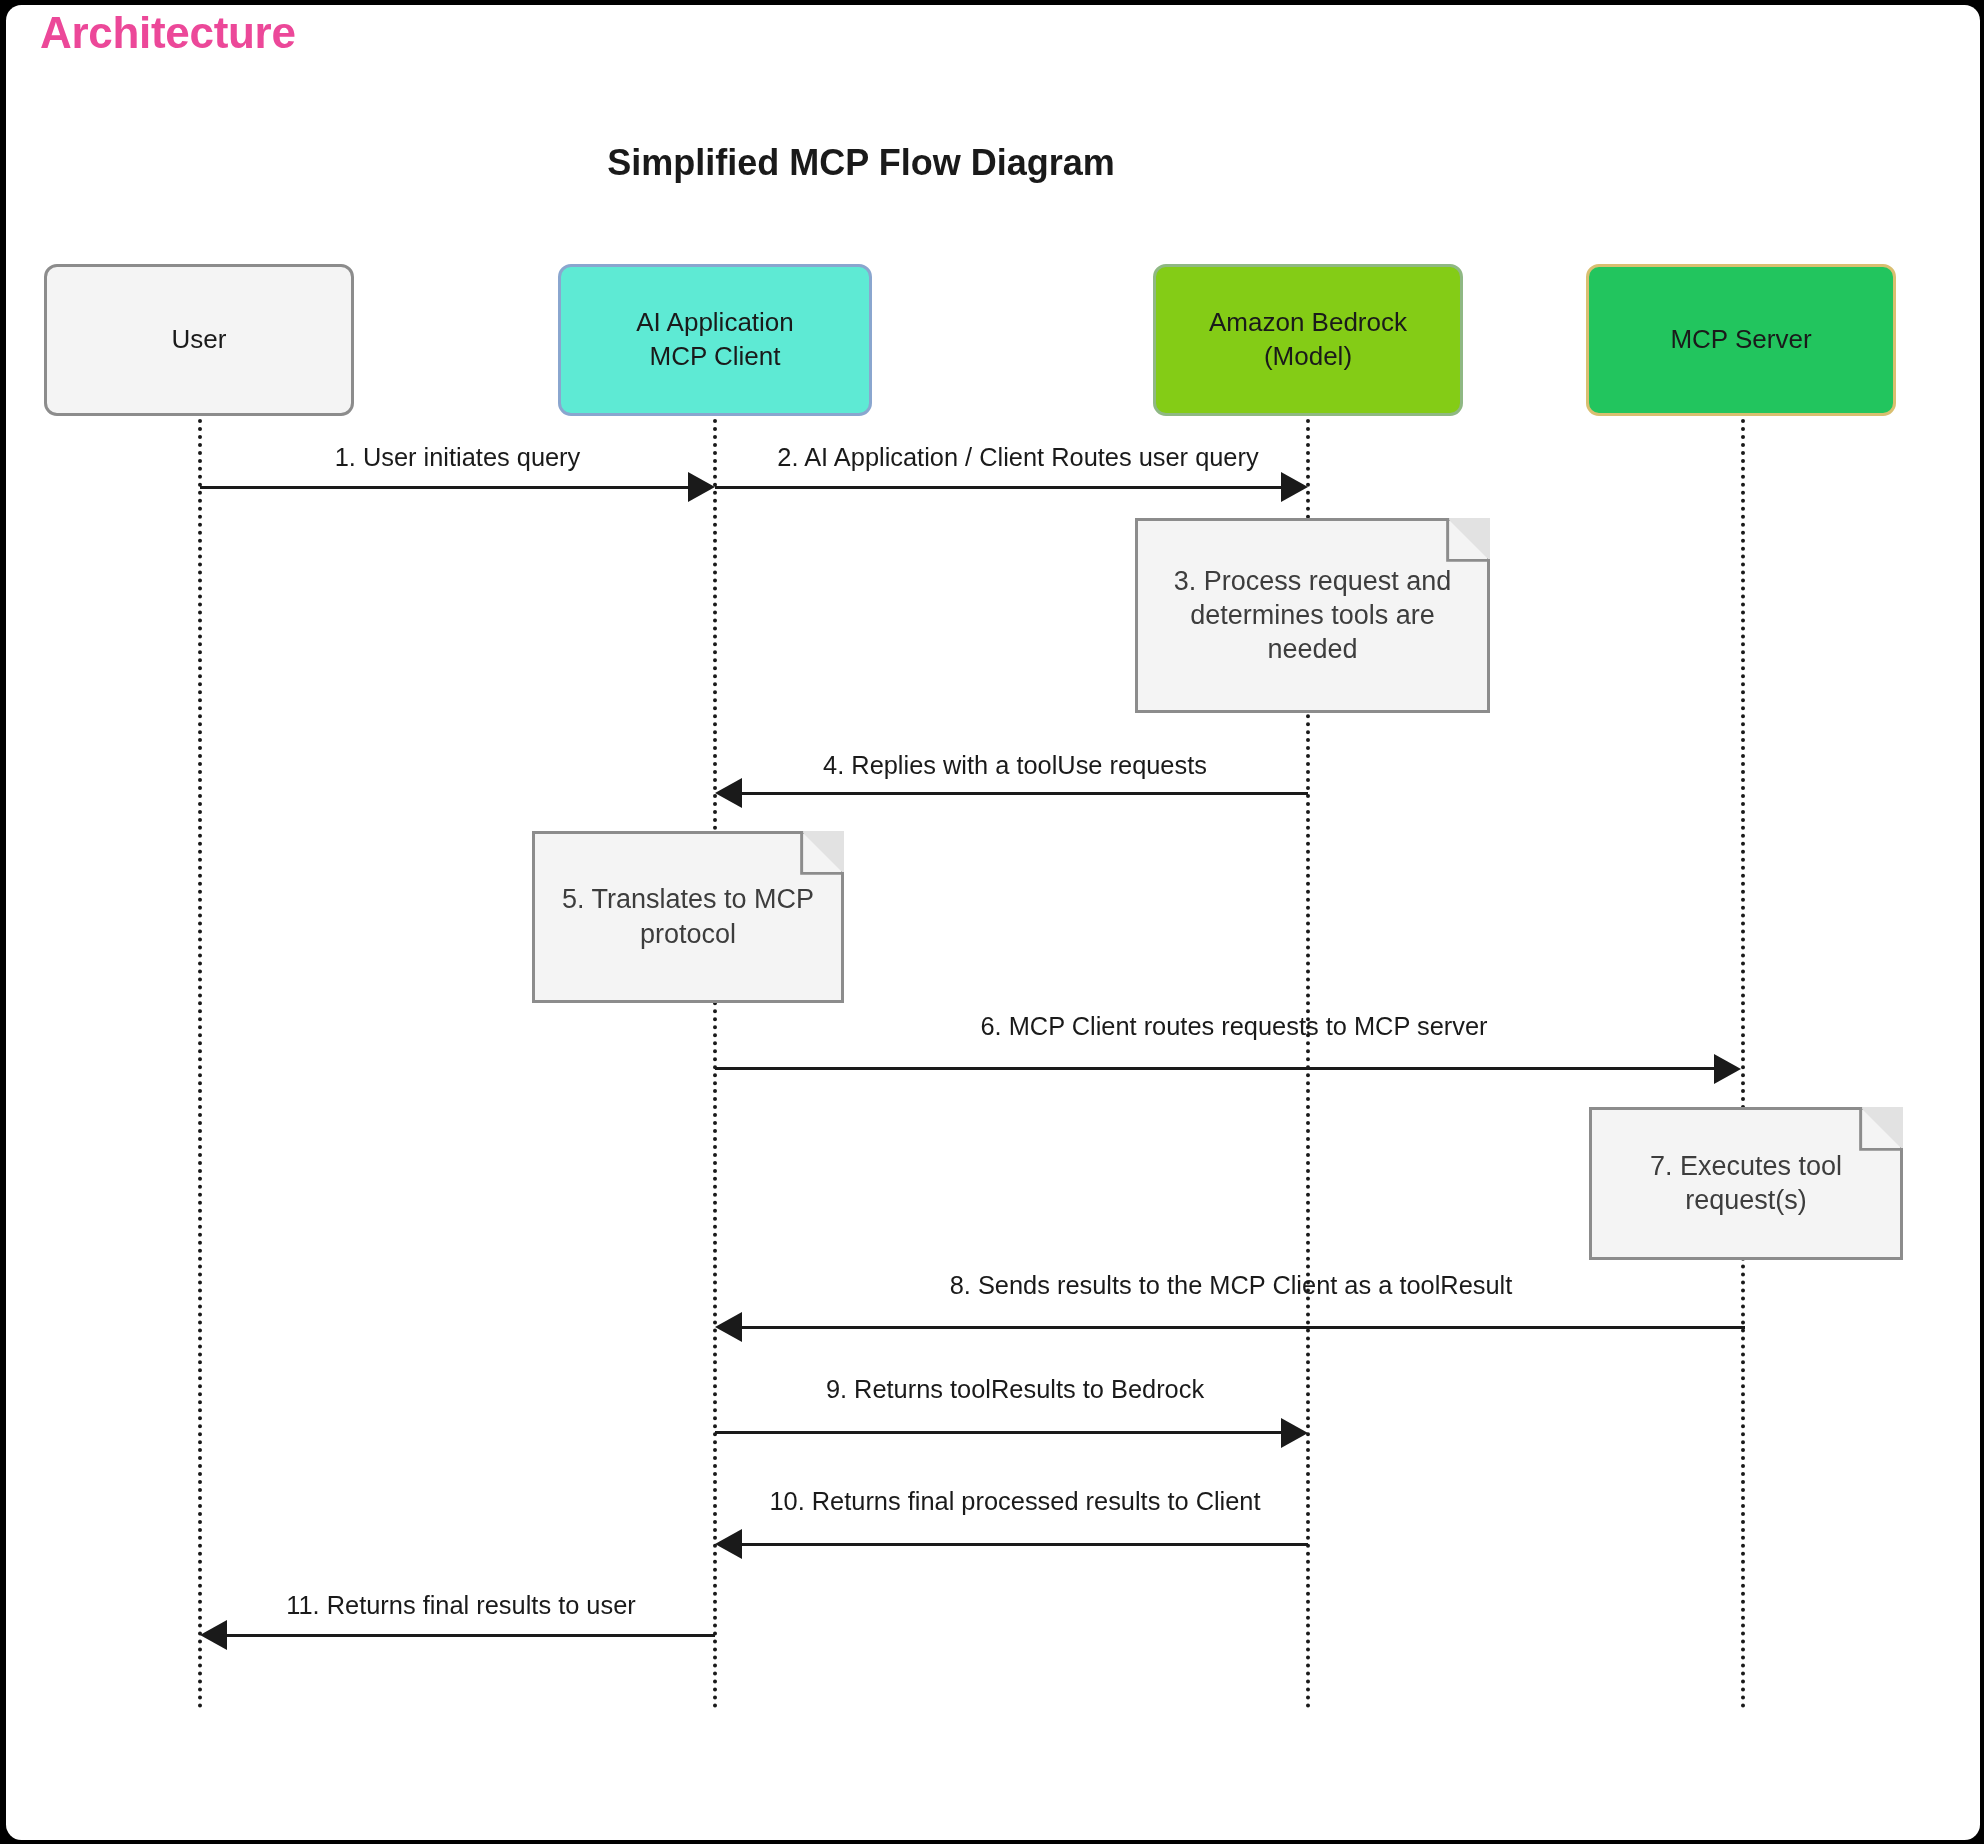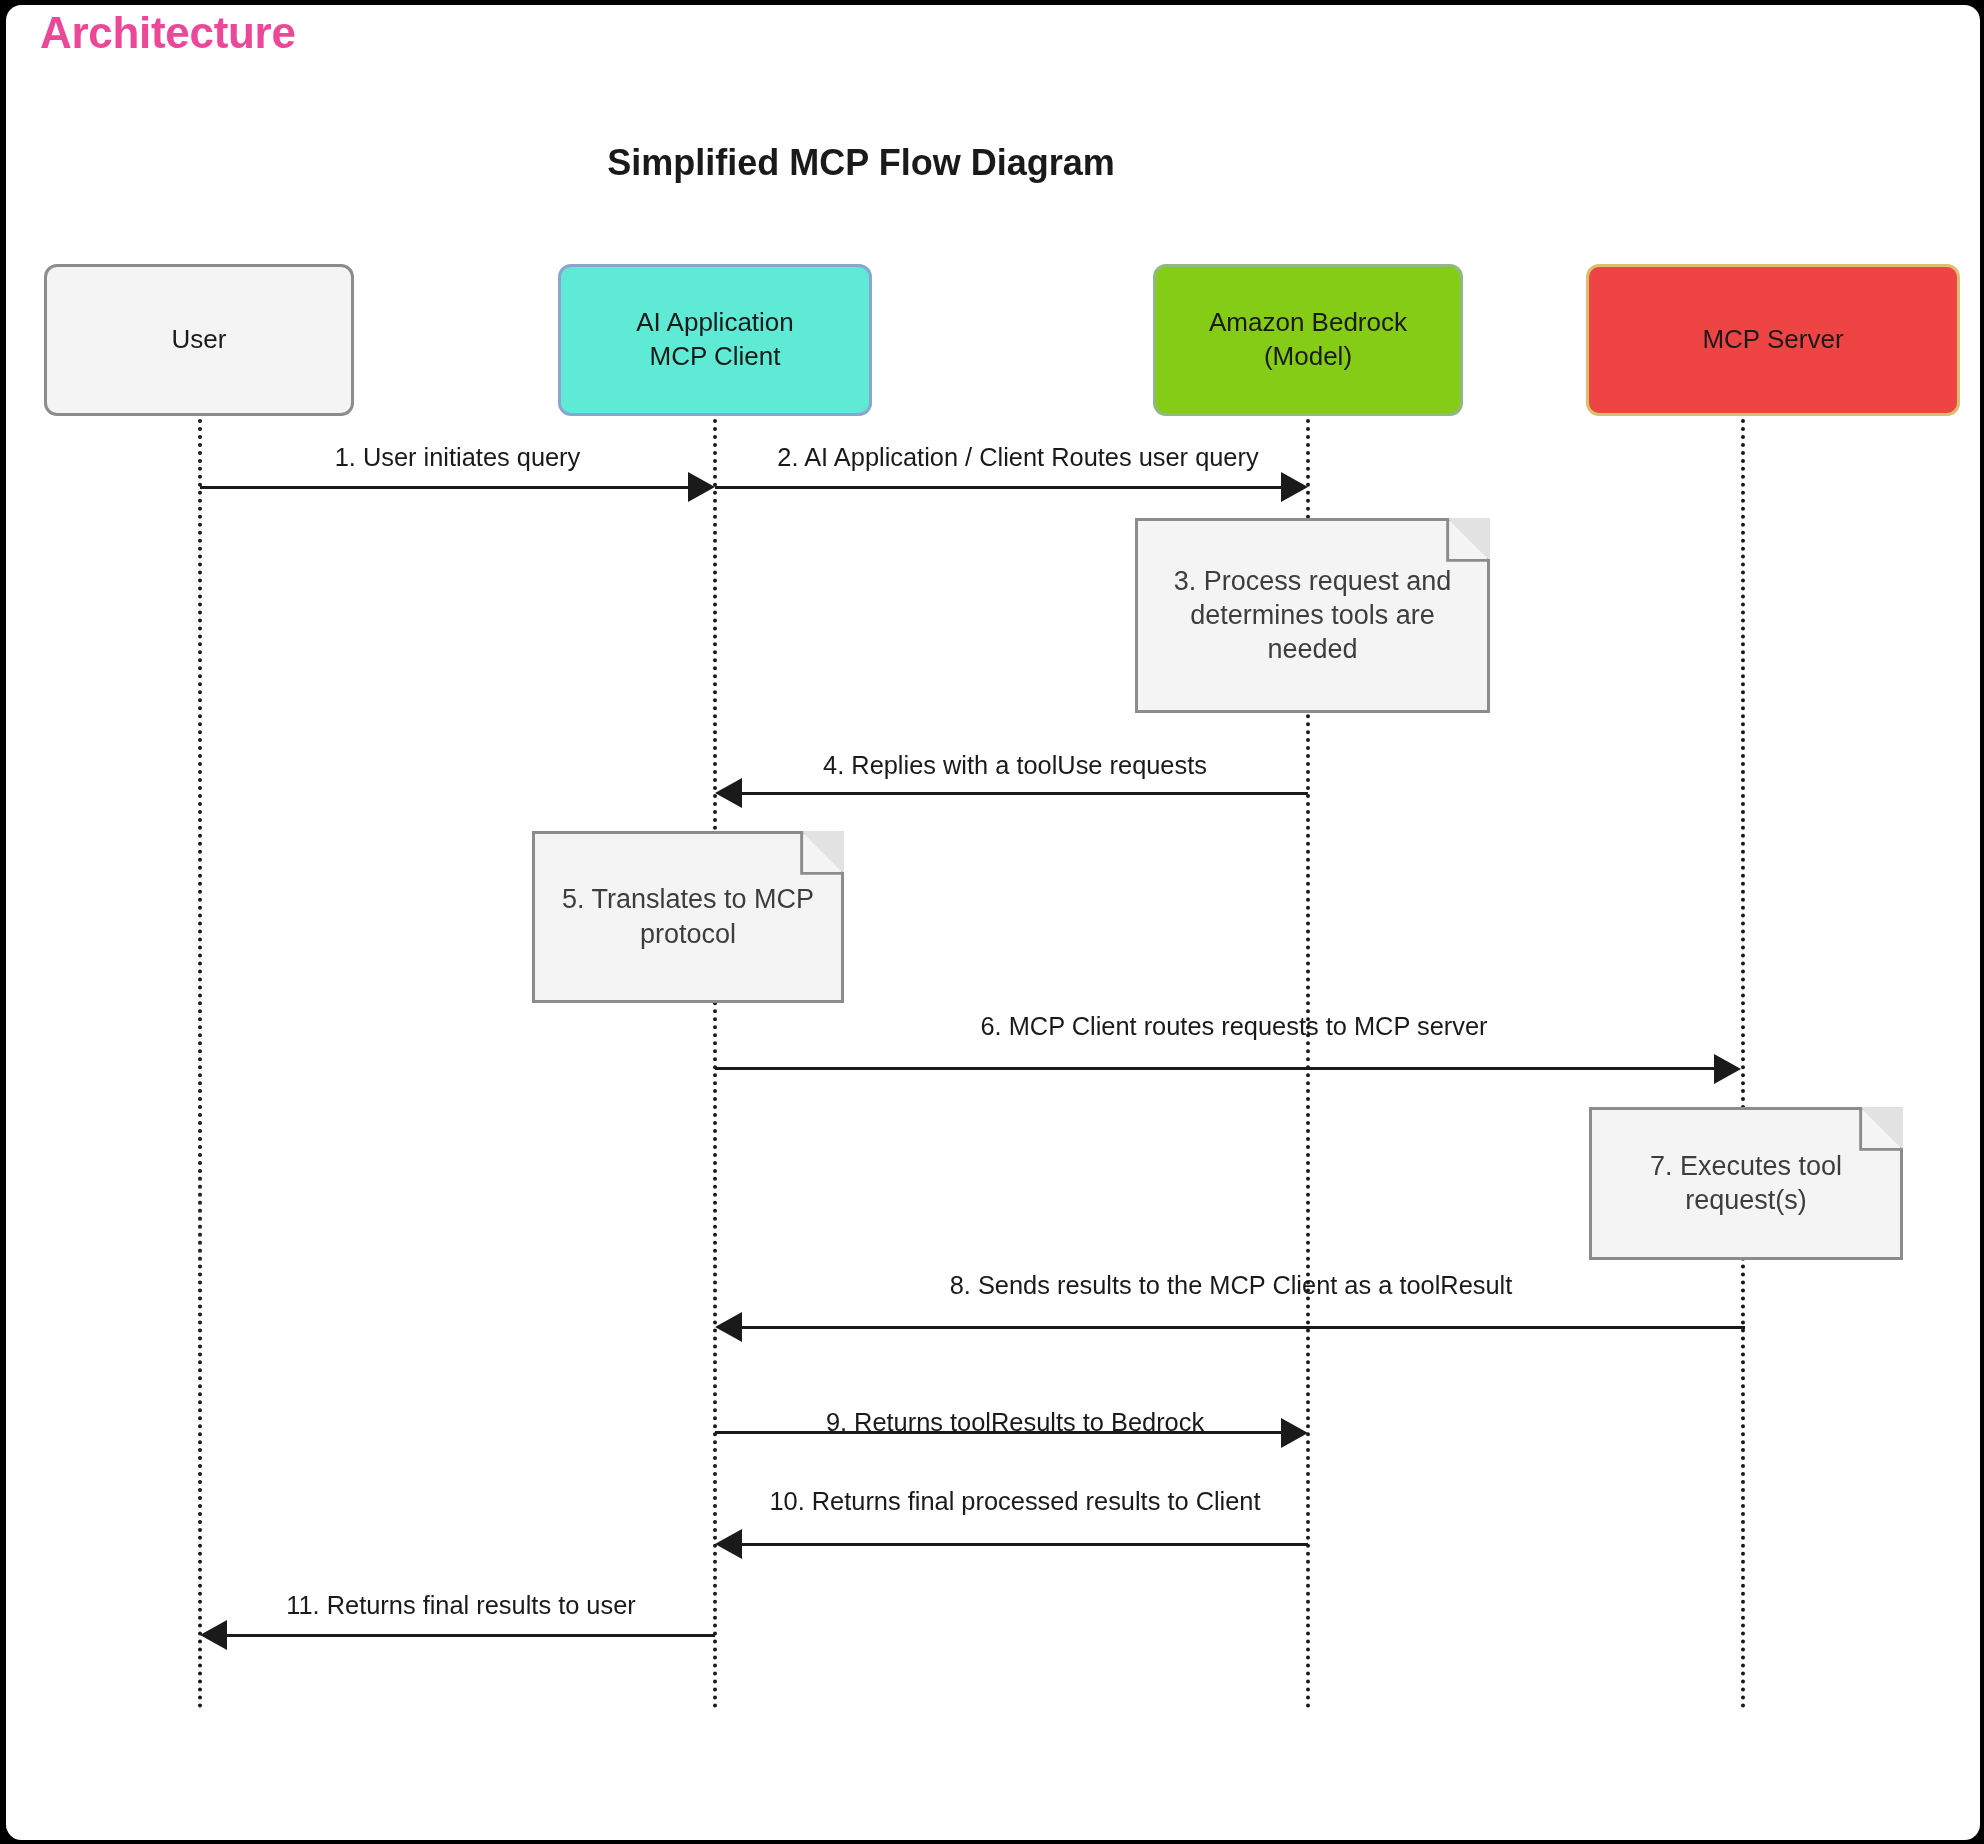--- a/index.html
+++ b/index.html
@@ -129,21 +129,21 @@
   </div>
 
   <div class="participant" style="left:552px; top:259px; width:314px; height:152px; background:#5eead4; border:3px solid #8aa6cf;">
     <span>AI Application<br>MCP Client</span>
   </div>
 
   <div class="participant" style="left:1147px; top:259px; width:310px; height:152px; background:#84cc16; border:3px solid #8fb883;">
     <span>Amazon Bedrock<br>(Model)</span>
   </div>
 
-  <div class="participant" style="left:1580px; top:259px; width:374px; height:152px; background:#ef4444; border:3px solid #d9bf70;">
+  <div class="participant" style="left:1580px; top:259px; width:310px; height:152px; background:#22c55e; border:3px solid #d9bf70;">
     <span>MCP Server</span>
   </div>
 
   <div class="msg-label" style="left:194px; top:438px; width:515px;">1. User initiates query</div>
   <div class="msg-line" style="left:194px; top:481px; width:490px;"></div>
   <div class="arrow-head arrow-right" style="left:682px; top:467px;"></div>
 
   <div class="msg-label" style="left:716px; top:438px; width:592px;">2. AI Application / Client Routes user query</div>
   <div class="msg-line" style="left:709px; top:481px; width:568px;"></div>
   <div class="arrow-head arrow-right" style="left:1275px; top:467px;"></div>
@@ -183,21 +183,21 @@
         <path d="M30 0 L30 72 L102 72" fill="none" stroke="#8c8c8c" stroke-width="5"></path>
       </svg>
     </div>
     <span class="note-text">7. Executes tool request(s)</span>
   </div>
 
   <div class="msg-label" style="left:716px; top:1266px; width:1018px;">8. Sends results to the MCP Client as a toolResult</div>
   <div class="msg-line" style="left:736px; top:1321px; width:1003px;"></div>
   <div class="arrow-head arrow-left" style="left:709px; top:1307px;"></div>
 
-  <div class="msg-label" style="left:716px; top:1370px; width:586px;margin-top:33px;">9. Returns toolResults to Bedrock</div>
+  <div class="msg-label" style="left:716px; top:1370px; width:586px;">9. Returns toolResults to Bedrock</div>
   <div class="msg-line" style="left:709px; top:1426px; width:568px;"></div>
   <div class="arrow-head arrow-right" style="left:1275px; top:1413px;"></div>
 
   <div class="msg-label" style="left:715px; top:1482px; width:588px;">10. Returns final processed results to Client</div>
   <div class="msg-line" style="left:736px; top:1538px; width:566px;"></div>
   <div class="arrow-head arrow-left" style="left:709px; top:1524px;"></div>
 
   <div class="msg-label" style="left:201px; top:1586px; width:508px;">11. Returns final results to user</div>
   <div class="msg-line" style="left:221px; top:1629px; width:488px;"></div>
   <div class="arrow-head arrow-left" style="left:194px; top:1615px;"></div>

